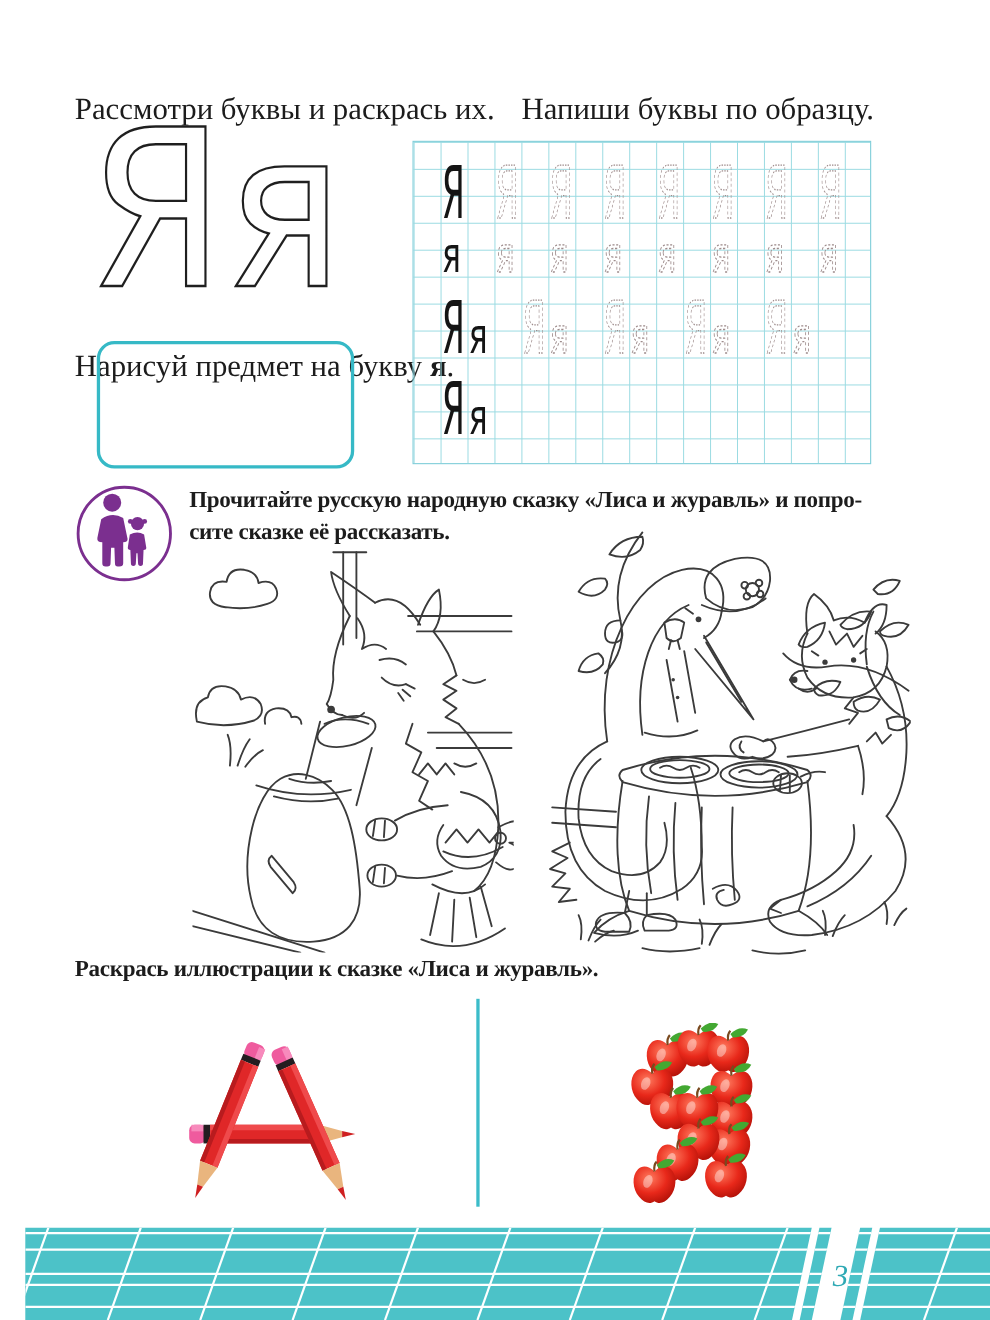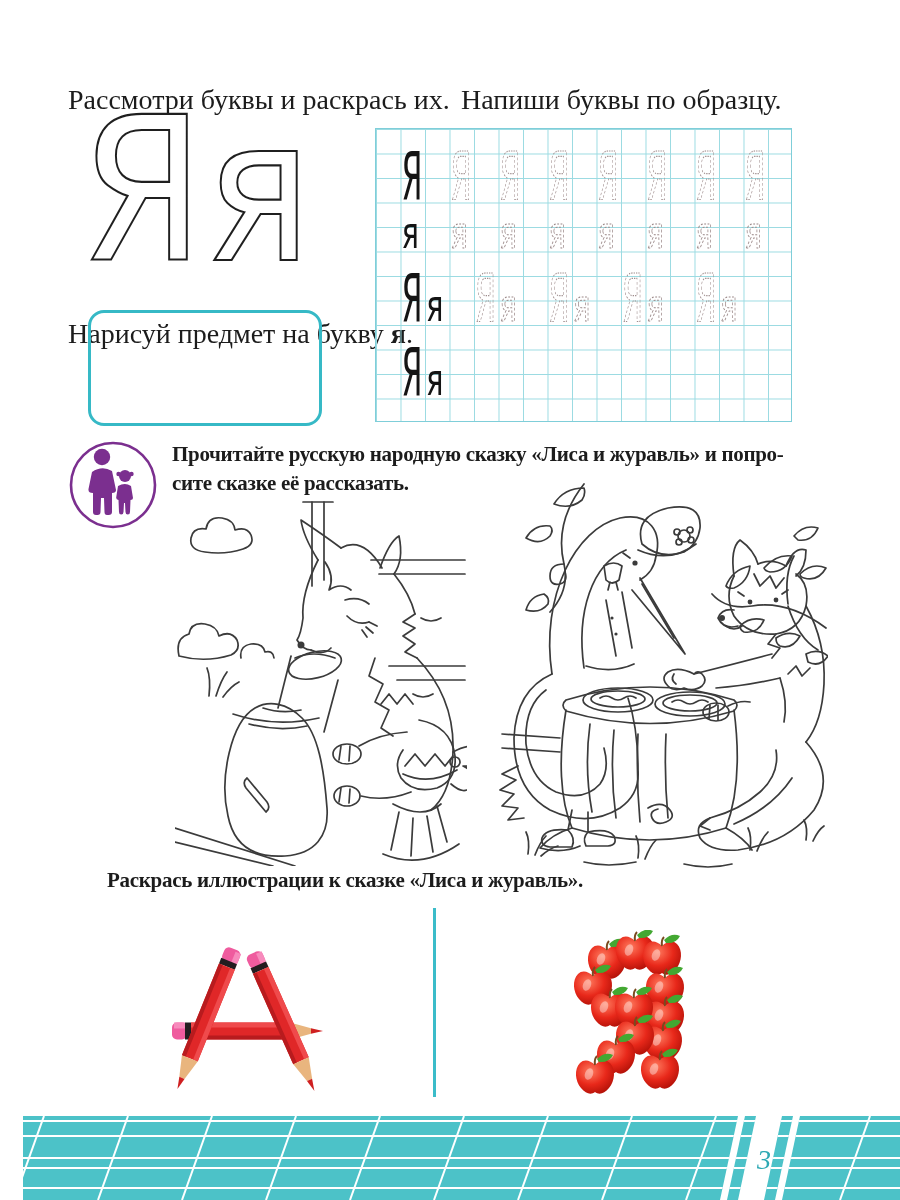--- a/index.html
+++ b/index.html
@@ -40,21 +40,21 @@
 
   <svg class="abs outline-letters" style="left:76px;top:108px;" width="258" height="172" viewBox="0 0 258 172">
     <text x="4" y="152" font-size="199" textLength="232" lengthAdjust="spacingAndGlyphs">Яя</text>
   </svg>
 
   <div class="abs t-reg" style="left:68px;top:276px;margin-top:42px;">
     <span>Нарисуй предмет на букву </span><span class="b">я</span><span>.</span>
   </div>
   <div class="abs draw-box"></div>
 
-  <div class="abs t-reg" style="left:461px;top:84px;">Напиши буквы по образцу.</div>
+  <div class="abs t-reg" style="left:474px;top:84px;">Напиши буквы по образцу.</div>
   <div class="abs grid-box"></div>
   <svg class="abs grid-letters" width="417" height="294" viewBox="0 0 417 294" id="grid-letters">
       <text x="26.5" y="70.5" font-size="66" textLength="21" lengthAdjust="spacingAndGlyphs" class="gl-solid">Я</text>
       <text x="75.5" y="70.5" font-size="66" textLength="21" lengthAdjust="spacingAndGlyphs" class="gl-dashed">Я</text>
       <text x="124.5" y="70.5" font-size="66" textLength="21" lengthAdjust="spacingAndGlyphs" class="gl-dashed">Я</text>
       <text x="173.5" y="70.5" font-size="66" textLength="21" lengthAdjust="spacingAndGlyphs" class="gl-dashed">Я</text>
       <text x="222.5" y="70.5" font-size="66" textLength="21" lengthAdjust="spacingAndGlyphs" class="gl-dashed">Я</text>
       <text x="271.5" y="70.5" font-size="66" textLength="21" lengthAdjust="spacingAndGlyphs" class="gl-dashed">Я</text>
       <text x="320.5" y="70.5" font-size="66" textLength="21" lengthAdjust="spacingAndGlyphs" class="gl-dashed">Я</text>
       <text x="369.5" y="70.5" font-size="66" textLength="21" lengthAdjust="spacingAndGlyphs" class="gl-dashed">Я</text>
@@ -276,21 +276,21 @@
         <path d="M262,372 Q264,358 260,350"></path>
           <path d="M269,373 Q274,360 280,354"></path>
         <path d="M318,362 Q320,350 316,342"></path>
           <path d="M325,363 Q330,352 336,348"></path>
         <path d="M96,384 Q120,390 148,384"></path>
           <path d="M196,386 Q220,392 244,386"></path>
       </g>
     </g>
   </svg>
 
-  <div class="abs t-bold" style="left:68px;top:868px;margin-left:39px;">Раскрась иллюстрации к сказке «Лиса и журавль».</div>
+  <div class="abs t-bold" style="left:68px;top:868px;">Раскрась иллюстрации к сказке «Лиса и журавль».</div>
 
   <div class="abs task-divider"></div>
 
   <svg class="abs" style="left:158px;top:935px;" width="240" height="170" viewBox="0 0 240 170">
     <defs>
       <g id="pencil">
         <rect x="0" y="-8.5" width="15" height="17" rx="5" fill="#ef5b9e"></rect>
         <rect x="2" y="-8.5" width="11" height="6" fill="#f78abc"></rect>
         <rect x="13" y="-8.5" width="6" height="17" fill="#231d20"></rect>
         <rect x="19" y="-8.5" width="99" height="17" fill="#e02728"></rect>

